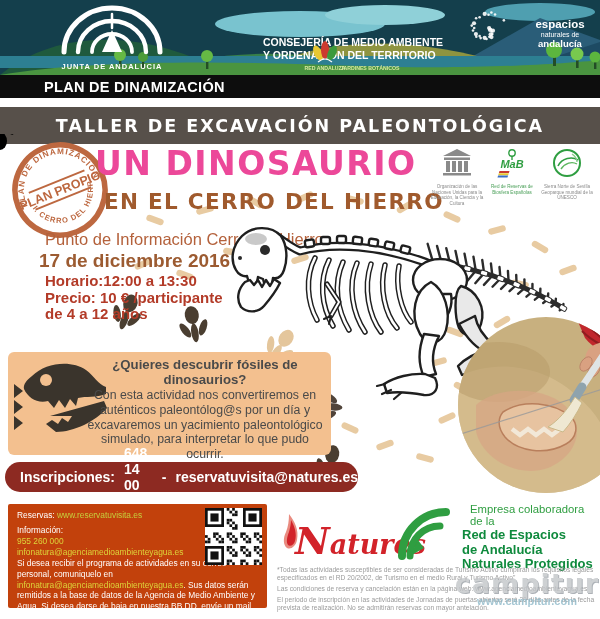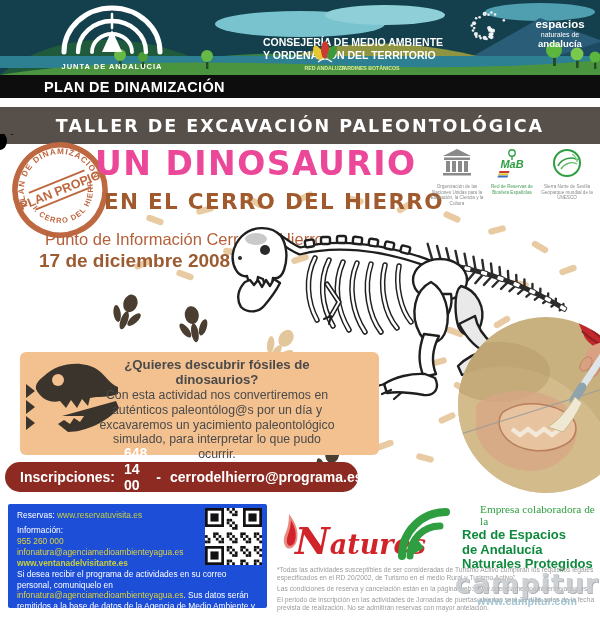--- a/index.html
+++ b/index.html
@@ -33,50 +33,50 @@
   .plogo{position:absolute;top:0;text-align:center;}
   .plogo .cap{font-size:4.6px;line-height:1.25;color:#8a8a8a;margin-top:2px;}
   .plogo .cap.green{color:#4ca05a;}
 
   
   .ev-loc{left:45px;top:230px;color:#b4613b;font-size:16.5px;}
   .ev-date{left:39px;top:250px;color:#9c5b31;font-size:19px;font-weight:bold;}
   .ev-lines{left:45px;top:273px;color:#b33b28;font-size:15px;font-weight:bold;line-height:16.5px;}
 
   
-  .desc-box{left:20px;top:352px;width:323px;height:103px;background:#f3c08f;border-radius:6px;padding-left:36px;}
+  .desc-box{left:8px;top:352px;width:323px;height:103px;background:#f3c08f;border-radius:6px;}
   .desc-text{position:absolute;left:78px;top:5px;width:238px;text-align:center;color:#4a4a4a;}
   .desc-q{font-size:13.2px;font-weight:bold;margin:0 0 1px 0;}
   .desc-b{font-size:12.3px;line-height:1.2;margin:0;}
   .desc-c{font-size:13.5px;font-weight:bold;text-align:right;margin:2px 6px 0 0;}
 
   
   .insc{left:5px;top:462px;width:353px;height:30px;background:#8d2a22;border-radius:15px;
         color:#fff;font-size:14px;font-weight:bold;display:flex;align-items:center;
         padding-left:15px;box-sizing:border-box;gap:9px;}
 
   
   .photo{left:458px;top:317px;width:176px;height:176px;border-radius:50%;overflow:hidden;}
 
   
-  .gray-box{left:8px;top:504px;width:259px;height:104px;background:#1d4ed8;color:#fff;
+  .gray-box{left:8px;top:504px;width:259px;height:104px;background:#c2410c;color:#fff;
             font-size:8.4px;line-height:1.3;padding:6px 9px;box-sizing:border-box;border-radius:2px;}
   .gray-box .lnk{color:#c6cf3d;}
   .gray-box .ylw{color:#ddd43a;}
   .gray-box p{margin:0;}
   .gray-box .blank{height:4px;}
   .qr{left:205px;top:508px;width:57px;height:57px;}
 
   .natures{left:281px;top:510px;width:115px;height:55px;}
   .natures .word{position:absolute;left:14px;top:8px;color:#d2232a;
                  font-family:"DejaVu Serif",serif;font-style:italic;font-weight:bold;font-size:27px;}
   .natures .word .bigN{font-size:38px;}
   .arc-logo{left:388px;top:498px;width:70px;height:66px;}
   .partner{left:462px;top:503px;width:135px;}
-  .partner .p1{color:#2f9e41;font-size:11.3px;margin:0 0 1px 18px;font-family:Liberation Serif, serif;}
+  .partner .p1{color:#2f9e41;font-size:11.3px;margin:0 0 1px 8px;}
   .partner .pb{color:#0f8a3d;font-size:13px;font-weight:bold;line-height:1.12;margin:0;}
 
   .fineprint{left:277px;top:566px;width:318px;color:#9b9b9b;font-size:6.7px;line-height:1.2;}
   .fineprint p{margin:0 0 3px 0;}
 
   .wm{left:452px;top:568px;width:150px;text-align:center;opacity:.8;pointer-events:none;}
   .wm .big{font-size:27px;font-weight:800;color:#c3c6c9;letter-spacing:1px;
            text-shadow:1px 1px 0 #9aa0a6;font-family:"DejaVu Sans",sans-serif;}
   .wm .url{font-size:11px;font-weight:bold;color:#8fb9c9;margin-top:-4px;}
 </style>
@@ -269,21 +269,26 @@
         <circle cx="15" cy="15" r="13" fill="none" stroke="#2f9e41" stroke-width="2"></circle>
         <path d="M6,18 C10,10 20,8 26,12" fill="none" stroke="#2f9e41" stroke-width="1.6"></path>
         <path d="M9,21 C13,15 20,13 25,16" fill="none" stroke="#5cb65e" stroke-width="1.4"></path>
         <path d="M20,6 C23,8 25,11 25,14" fill="none" stroke="#8ccf8e" stroke-width="1.4"></path>
       </svg>
       <div class="cap">Sierra Norte de Sevilla Geoparque mundial de la UNESCO</div>
     </div>
   </div>
 
   <div class="abs ev-loc">Punto de Información Cerro del Hierro</div>
-  <div class="abs ev-date">17 de diciembre 2008</div>
+  <div class="abs ev-date">17 de diciembre 2016</div>
+  <div class="abs ev-lines">
+    <div>Horario:12:00 a 13:30</div>
+    <div>Precio: 10 € /participante</div>
+    <div>de 4 a 12 años</div>
+  </div>
 
   <svg class="abs" style="left:225px;top:222px;width:345px;height:180px" viewBox="0 0 345 180">
     <g id="tail-ribs">
         <line x1="208" y1="40" x2="197.72938991638685" y2="55.98482306784732" stroke="#2b2b2b" stroke-width="2.4" stroke-linecap="round"></line>
         <line x1="208" y1="40" x2="202.61596477872862" y2="21.778799031454884" stroke="#2b2b2b" stroke-width="2.4" stroke-linecap="round"></line>
         <line x1="216.7109375" y1="41.3515625" x2="206.58332627770804" y2="56.30767821164471" stroke="#2b2b2b" stroke-width="2.4" stroke-linecap="round"></line>
         <line x1="216.7109375" y1="41.3515625" x2="212.01196027935103" y2="23.91099142764626" stroke="#2b2b2b" stroke-width="2.4" stroke-linecap="round"></line>
         <line x1="225.34375" y1="42.90625" x2="215.3991468880043" y2="56.84793189082241" stroke="#2b2b2b" stroke-width="2.4" stroke-linecap="round"></line>
         <line x1="225.34375" y1="42.90625" x2="221.29287674241266" y2="26.267258117948863" stroke="#2b2b2b" stroke-width="2.4" stroke-linecap="round"></line>
         <line x1="233.8984375" y1="44.6640625" x2="224.1771701784181" y2="57.60748236927503" stroke="#2b2b2b" stroke-width="2.4" stroke-linecap="round"></line>
@@ -426,30 +431,29 @@
       <line x1="152" y1="28" x2="120" y2="76" stroke="#dfe4e6" stroke-width="7" stroke-linecap="round"></line>
       <line x1="124" y1="70" x2="116" y2="83" stroke="#8fa3ad" stroke-width="9" stroke-linecap="round"></line>
       <path d="M117,80 C109,93 101,103 90,110 L105,115 C113,106 119,96 124,86 Z" fill="#efe8d2" stroke="#cbb98a" stroke-width="1"></path>
     </svg>
   </div>
 
   <div class="abs insc">
     <span>Inscripciones:</span>
     <span>648 14 00 91</span>
     <span>-</span>
-    <span>cerrodelhierro@programa.es</span>
+    <span>reservatuvisita@natures.es</span>
   </div>
 
   <div class="abs gray-box">
     <p><span>Reservas: </span><span class="lnk">www.reservatuvisita.es</span></p>
     <div class="blank"></div>
     <p>Información:</p>
     <p class="ylw">955 260 000</p>
     <p class="ylw">infonatura@agenciamedioambienteyagua.es</p>
-    <p class="lnk" style="font-weight:bold">www.ventanadelvisitante.es</p>
     <p><span>Si desea recibir el programa de actividades en su correo personal, comuniquelo en </span><span class="ylw">infonatura@agenciamedioambienteyagua.es</span><span>. Sus datos serán remitidos a la base de datos de la Agencia de Medio Ambiente y Agua. Si desea darse de baja en nuestra BB.DD. envíe un mail a </span></p>
   </div>
 
   <svg class="abs qr" viewBox="0 0 57 57">
     <rect width="57" height="57" fill="#ffffff"></rect>
     <g id="qr-modules" fill="#111111">
         <rect x="0" y="0" width="19" height="19" fill="#111"></rect>
         <rect x="2.7142857142857144" y="2.7142857142857144" width="13.571428571428573" height="13.571428571428573" fill="#fff"></rect>
         <rect x="5.428571428571429" y="5.428571428571429" width="8.142857142857142" height="8.142857142857142" fill="#111"></rect>
         <rect x="38" y="0" width="19" height="19" fill="#111"></rect>

